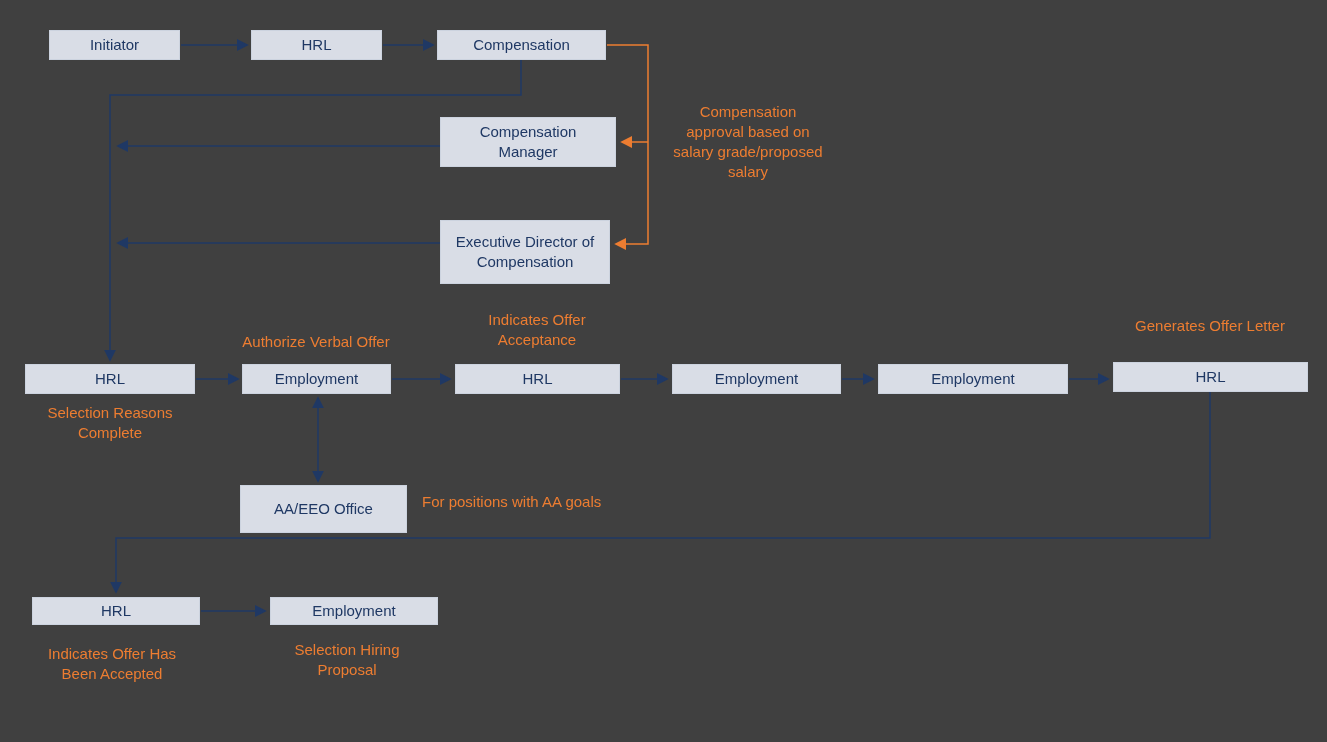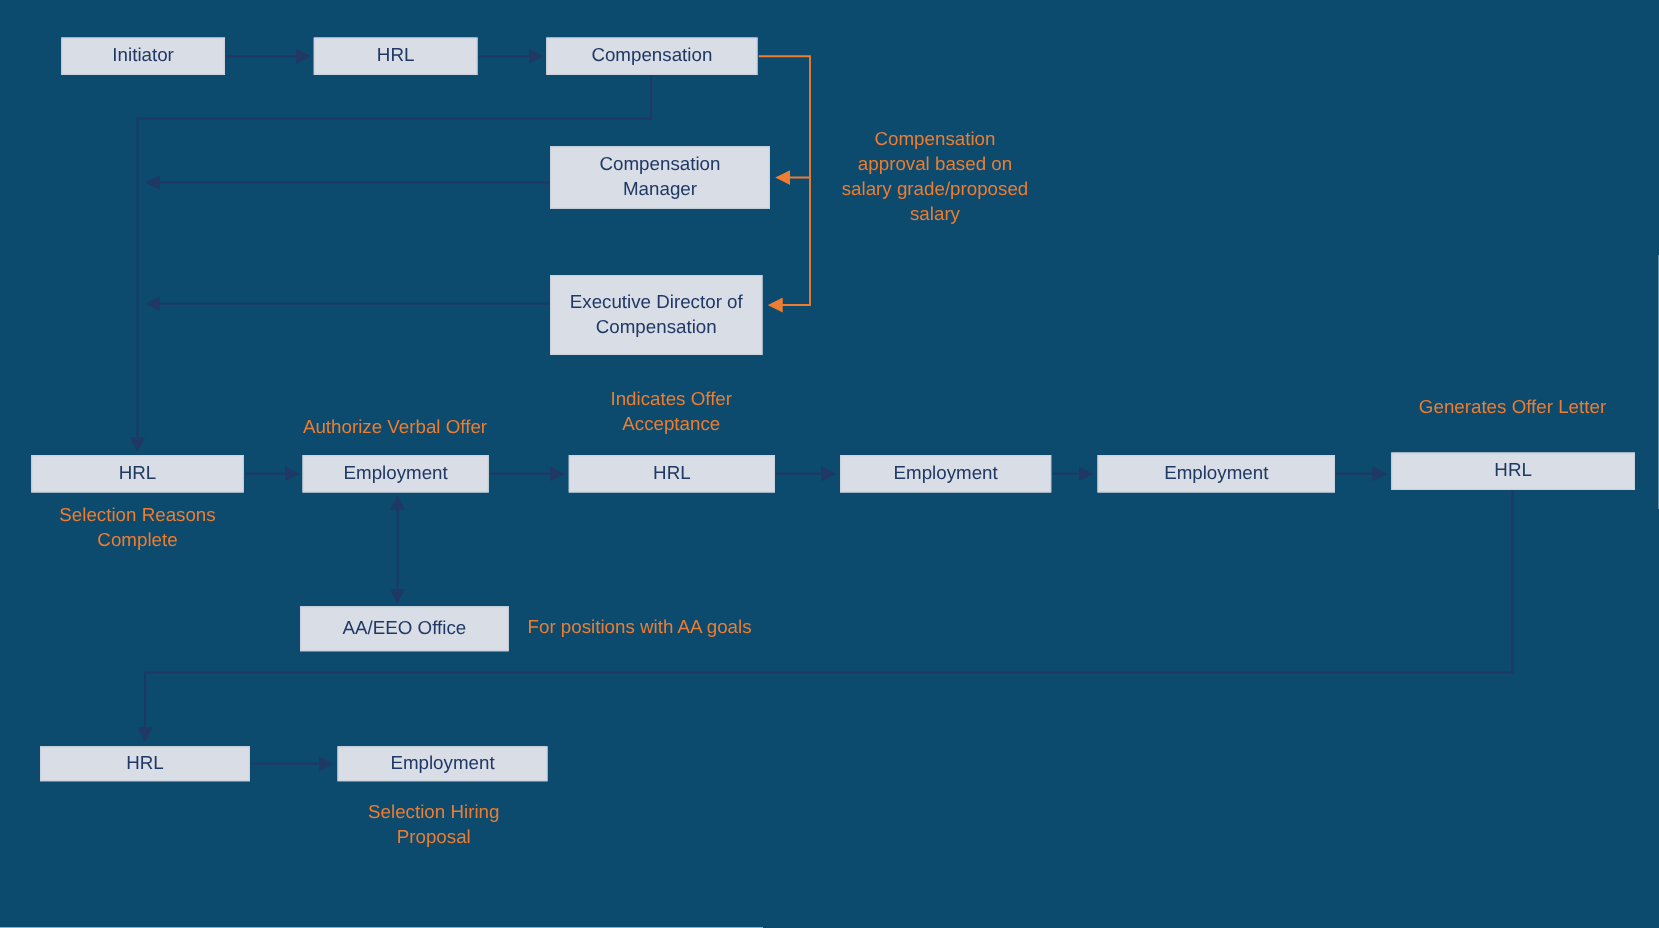--- a/index.html
+++ b/index.html
@@ -1,19 +1,19 @@
 <!DOCTYPE html>
 <html><head>
 <meta charset="utf-8">
 <style>
   html,body{margin:0;padding:0;background:#ffffff;}
   .canvas{
     position:relative;
     width:1327px;height:742px;
-    background:#0c4a6e;
+    background:#404040;
     font-family:"Liberation Sans", sans-serif;
     overflow:hidden;
   }
   .connector-layer{
     position:absolute;left:0;top:0;width:1327px;height:742px;
     pointer-events:none;
   }
   .box{
     position:absolute;
     box-sizing:border-box;
@@ -77,31 +77,33 @@
   <div class="box" style="left:440px;top:117px;width:176px;height:50px">Compensation
 Manager</div>
   <div class="box" style="left:440px;top:220px;width:170px;height:64px">Executive Director of
 Compensation</div>
   <div class="box" style="left:25px;top:364px;width:170px;height:30px">HRL</div>
   <div class="box" style="left:242px;top:364px;width:149px;height:30px">Employment</div>
   <div class="box" style="left:455px;top:364px;width:165px;height:30px">HRL</div>
   <div class="box" style="left:672px;top:364px;width:169px;height:30px">Employment</div>
   <div class="box" style="left:878px;top:364px;width:190px;height:30px">Employment</div>
   <div class="box" style="left:1113px;top:362px;width:195px;height:30px">HRL</div>
-  <div class="box" style="left:240px;top:485px;width:167px;height:36px">AA/EEO Office</div>
+  <div class="box" style="left:240px;top:485px;width:167px;height:48px">AA/EEO Office</div>
   <div class="box" style="left:32px;top:597px;width:168px;height:28px">HRL</div>
   <div class="box" style="left:270px;top:597px;width:168px;height:28px">Employment</div>
 
   <div class="note" style="left:648px;top:102px;width:200px">Compensation
 approval based on
 salary grade/proposed
 salary</div>
   <div class="note" style="left:216px;top:332px;width:200px">Authorize Verbal Offer</div>
   <div class="note" style="left:437px;top:310px;width:200px">Indicates Offer
 Acceptance</div>
   <div class="note" style="left:1090px;top:316px;width:240px">Generates Offer Letter</div>
   <div class="note" style="left:10px;top:403px;width:200px">Selection Reasons
 Complete</div>
   <div class="note left" style="left:422px;top:492px">For positions with AA goals</div>
+  <div class="note" style="left:12px;top:644px;width:200px">Indicates Offer Has
+Been Accepted</div>
   <div class="note" style="left:247px;top:640px;width:200px">Selection Hiring
 Proposal</div>
 
 </div>
 
 </body></html>

